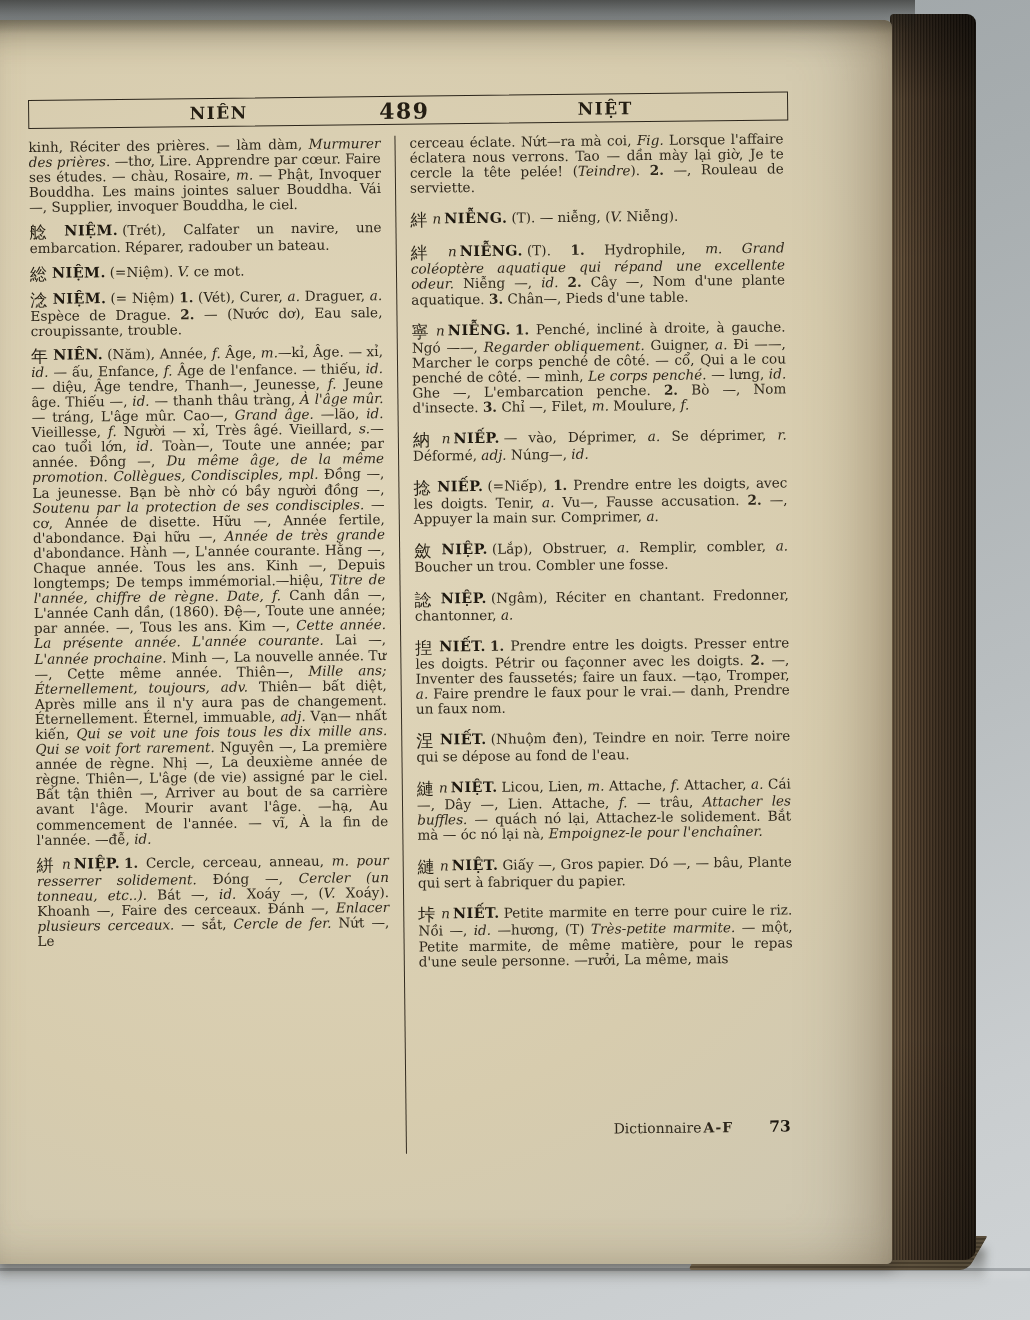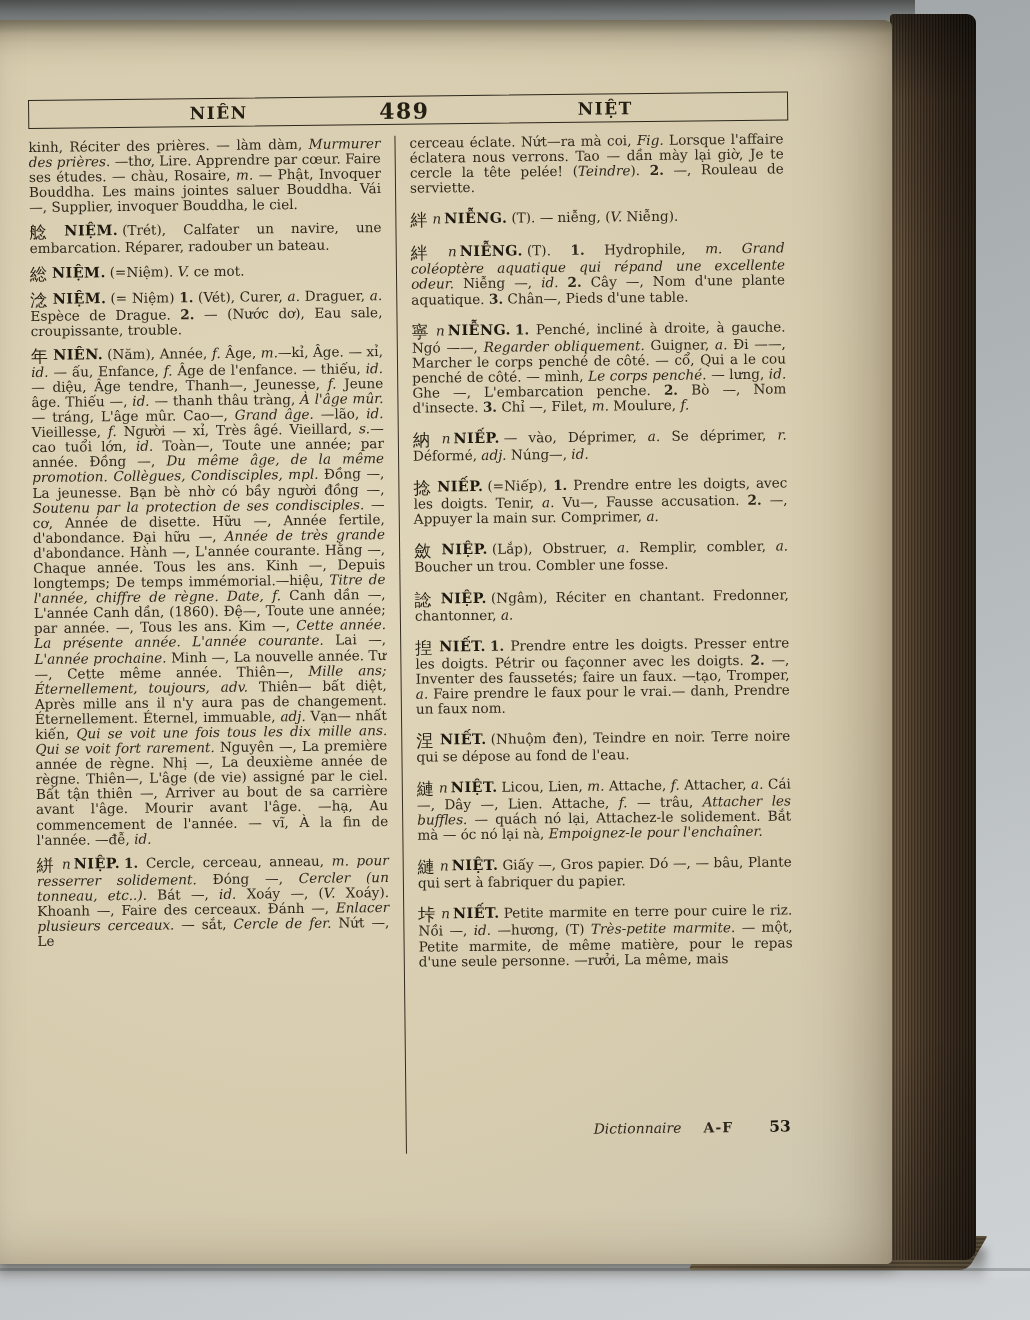--- a/index.html
+++ b/index.html
@@ -79,22 +79,22 @@
     font-size:13.6px;line-height:15.1px;
   }
   .col-right .entry{margin-bottom:15px;}
   .entry .cjk{
     font-family:"DejaVu Sans","Liberation Sans",sans-serif;
     font-size:17px;line-height:1;margin-right:5px;vertical-align:-2px;color:#241e13;
   }
   .entry .marker{font-style:italic;margin-right:3px;}
   .entry .headword{font-size:14.4px;letter-spacing:0.4px;margin-right:4px;color:#1f1910;}
   .colophon{margin-top:auto;text-align:right;font-size:14px;padding-right:4px;white-space:nowrap;}
-  .colophon .series{font-style:italic;}
-  .colophon .range{font-weight:bold;margin-left:22px;letter-spacing:1px;}
+  .colophon .series{}
+  .colophon .range{font-weight:bold;margin-left:2px;letter-spacing:1px;}
   .colophon .sheet{font-weight:bold;margin-left:36px;font-size:15.5px;color:#1d1810;}
 </style>
 </head>
 <body>
 
 <div class="photo">
   <div class="surface-line"></div>
   <div class="book-shadow"></div>
   <div class="bottom-edge"></div>
   <div class="fore-edge"></div>
@@ -163,21 +163,21 @@
             <p class="entry">
     <span class="cjk">縺</span><span class="marker">n</span><b class="headword">NIỆT.</b><span class="body">Licou, Lien, <i>m.</i> Attache, <i>f.</i> Attacher, <i>a.</i> Cái —, Dây —, Lien. Attache, <i>f.</i> — trâu, <i>Attacher les buffles.</i> — quách nó lại, Attachez-le solidement. Bắt mà — óc nó lại nà, <i>Empoignez-le pour l'enchaîner.</i></span>
   </p>
             <p class="entry">
     <span class="cjk">縺</span><span class="marker">n</span><b class="headword">NIỆT.</b><span class="body">Giấy —, Gros papier. Dó —, — bâu, Plante qui sert à fabriquer du papier.</span>
   </p>
             <p class="entry">
     <span class="cjk">垰</span><span class="marker">n</span><b class="headword">NIẾT.</b><span class="body">Petite marmite en terre pour cuire le riz. Nồi —, <i>id.</i> —hương, (T) <i>Très-petite marmite.</i> — một, Petite marmite, de même matière, pour le repas d'une seule personne. —rưởi, La même, mais</span>
   </p>
             <p class="colophon">
-            <span class="series">Dictionnaire</span><span class="range">A-F</span><span class="sheet">53</span>
+            <span class="series">Dictionnaire</span><span class="range">A-F</span><span class="sheet">73</span>
           </p>
         </div>
       </div>
 
     </div>
   </div>
   <div class="top-shadow"></div>
 </div>
 
 </body></html>

